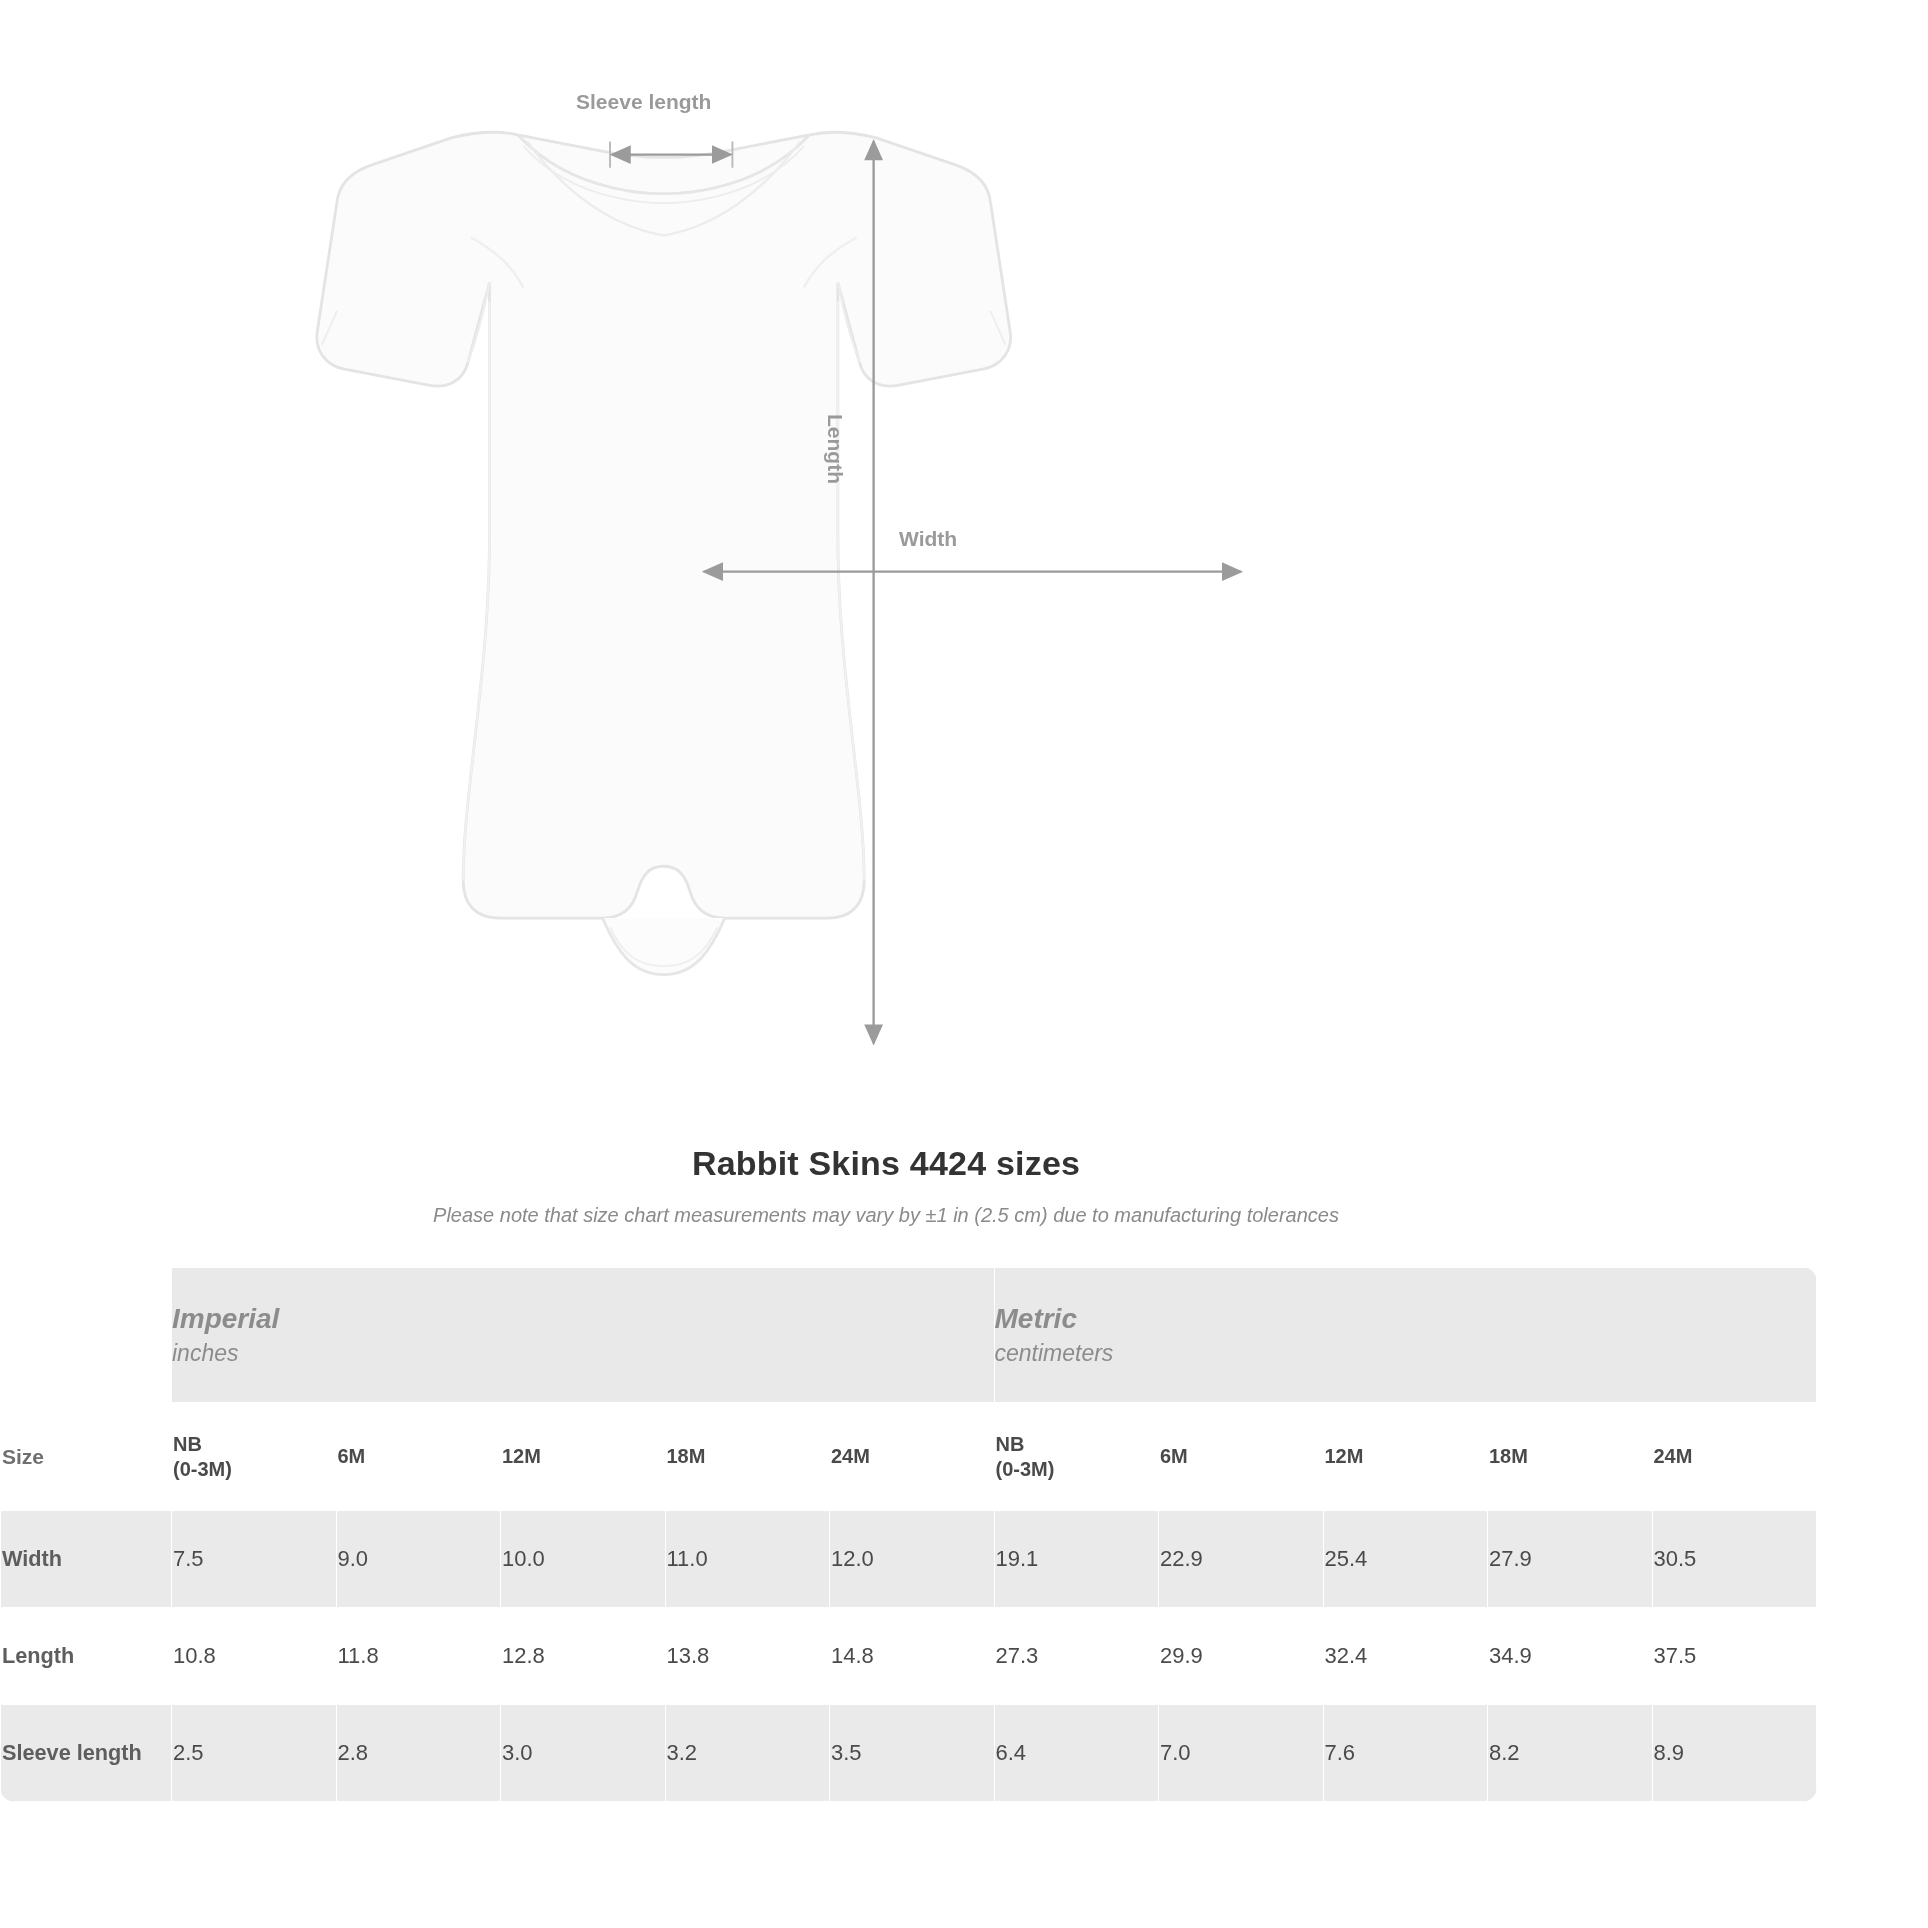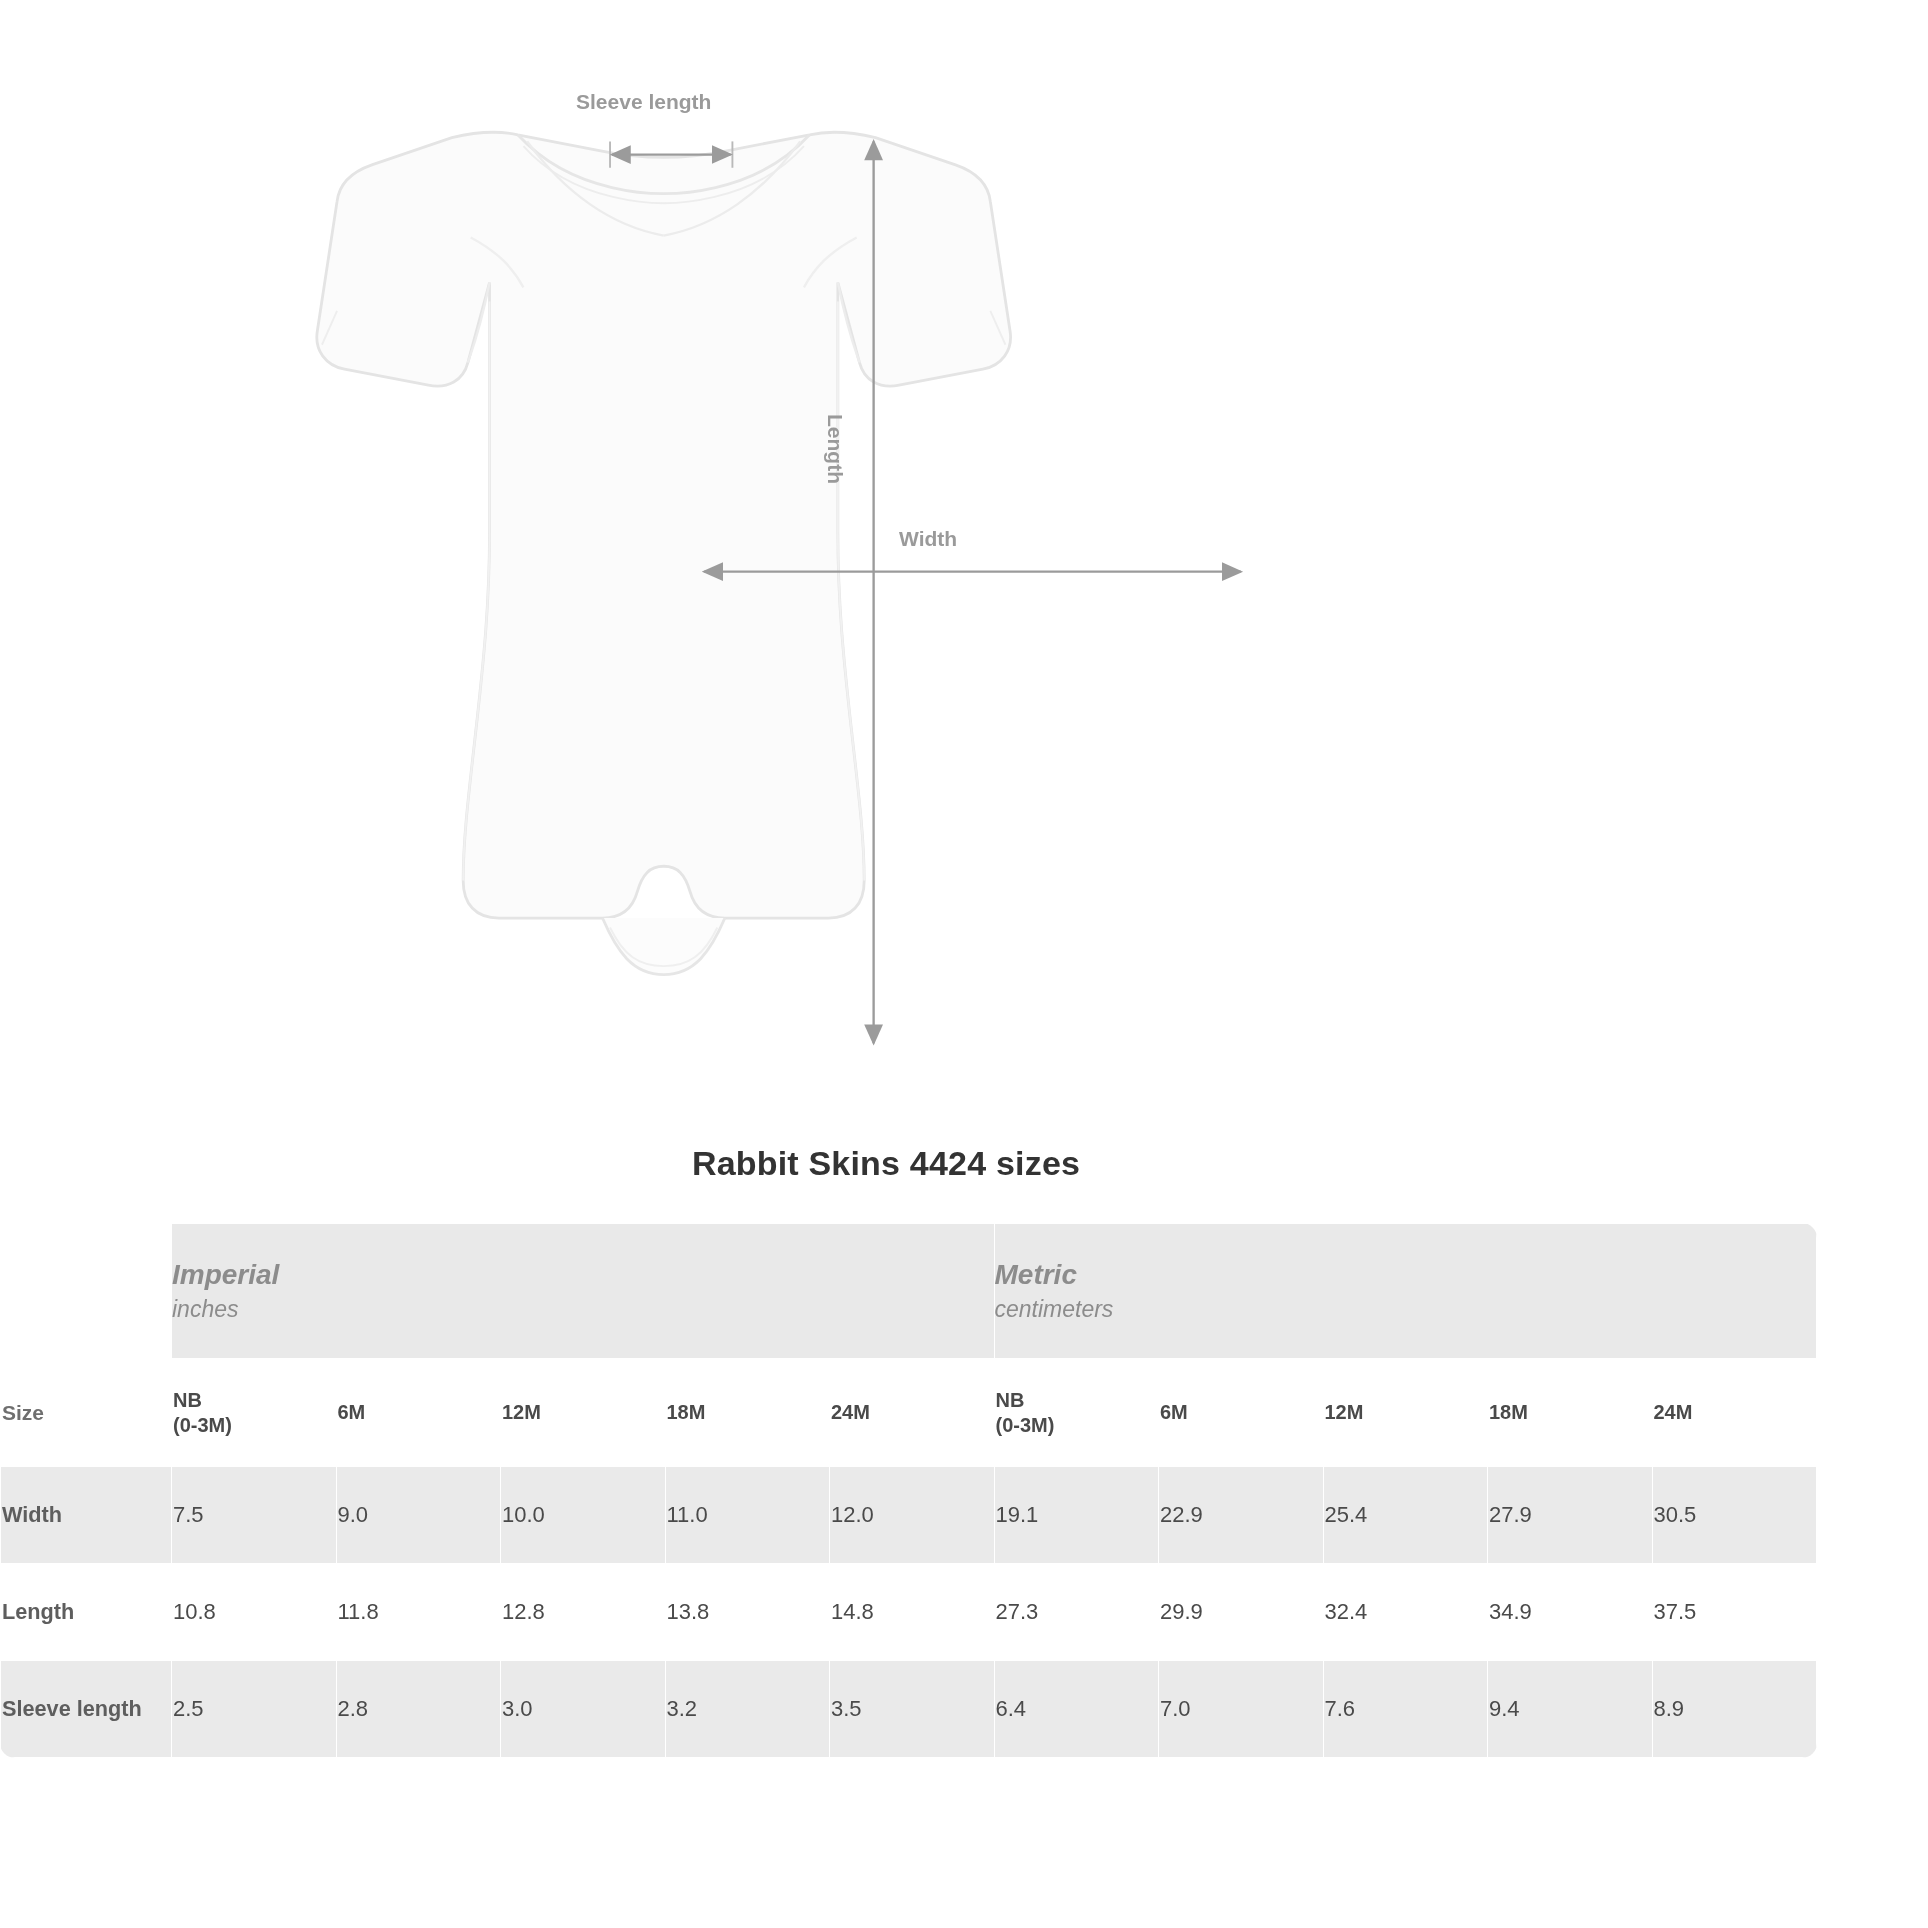--- a/index.html
+++ b/index.html
@@ -233,20 +233,21 @@
     </svg>
 
     <div style="position:absolute; left:576px; top:90px; font-size:21px; font-weight:bold; color:#9a9a9a;">Sleeve length</div>
 
     <div style="position:absolute; left:847px; top:414px; font-size:21px; font-weight:bold; color:#9a9a9a; transform: rotate(90deg); transform-origin: left top;">Length</div>
 
     <div style="position:absolute; left:899px; top:527px; font-size:21px; font-weight:bold; color:#9a9a9a;">Width</div>
   </div>
 
   <h1 class="chart-title">Rabbit Skins 4424 sizes</h1>
+  <p class="chart-note">Please note that size chart measurements may vary by ±1 in (2.5 cm) due to manufacturing tolerances</p>
 
   <div class="table-wrap">
     <table class="size-table">
       <colgroup>
         <col class="col-label">
         <col class="col-d">
           <col class="col-d">
           <col class="col-d">
           <col class="col-d">
           <col class="col-d">
@@ -339,21 +340,21 @@
         <tr class="data-row shaded">
           <td class="row-label">Sleeve length</td>
           <td>2.5</td>
           <td>2.8</td>
           <td>3.0</td>
           <td>3.2</td>
           <td>3.5</td>
           <td>6.4</td>
           <td>7.0</td>
           <td>7.6</td>
-          <td>9.4</td>
+          <td>8.2</td>
           <td>8.9</td>
         </tr>
       </tbody>
     </table>
   </div>
 
 </div>
 
 
 </body></html>

